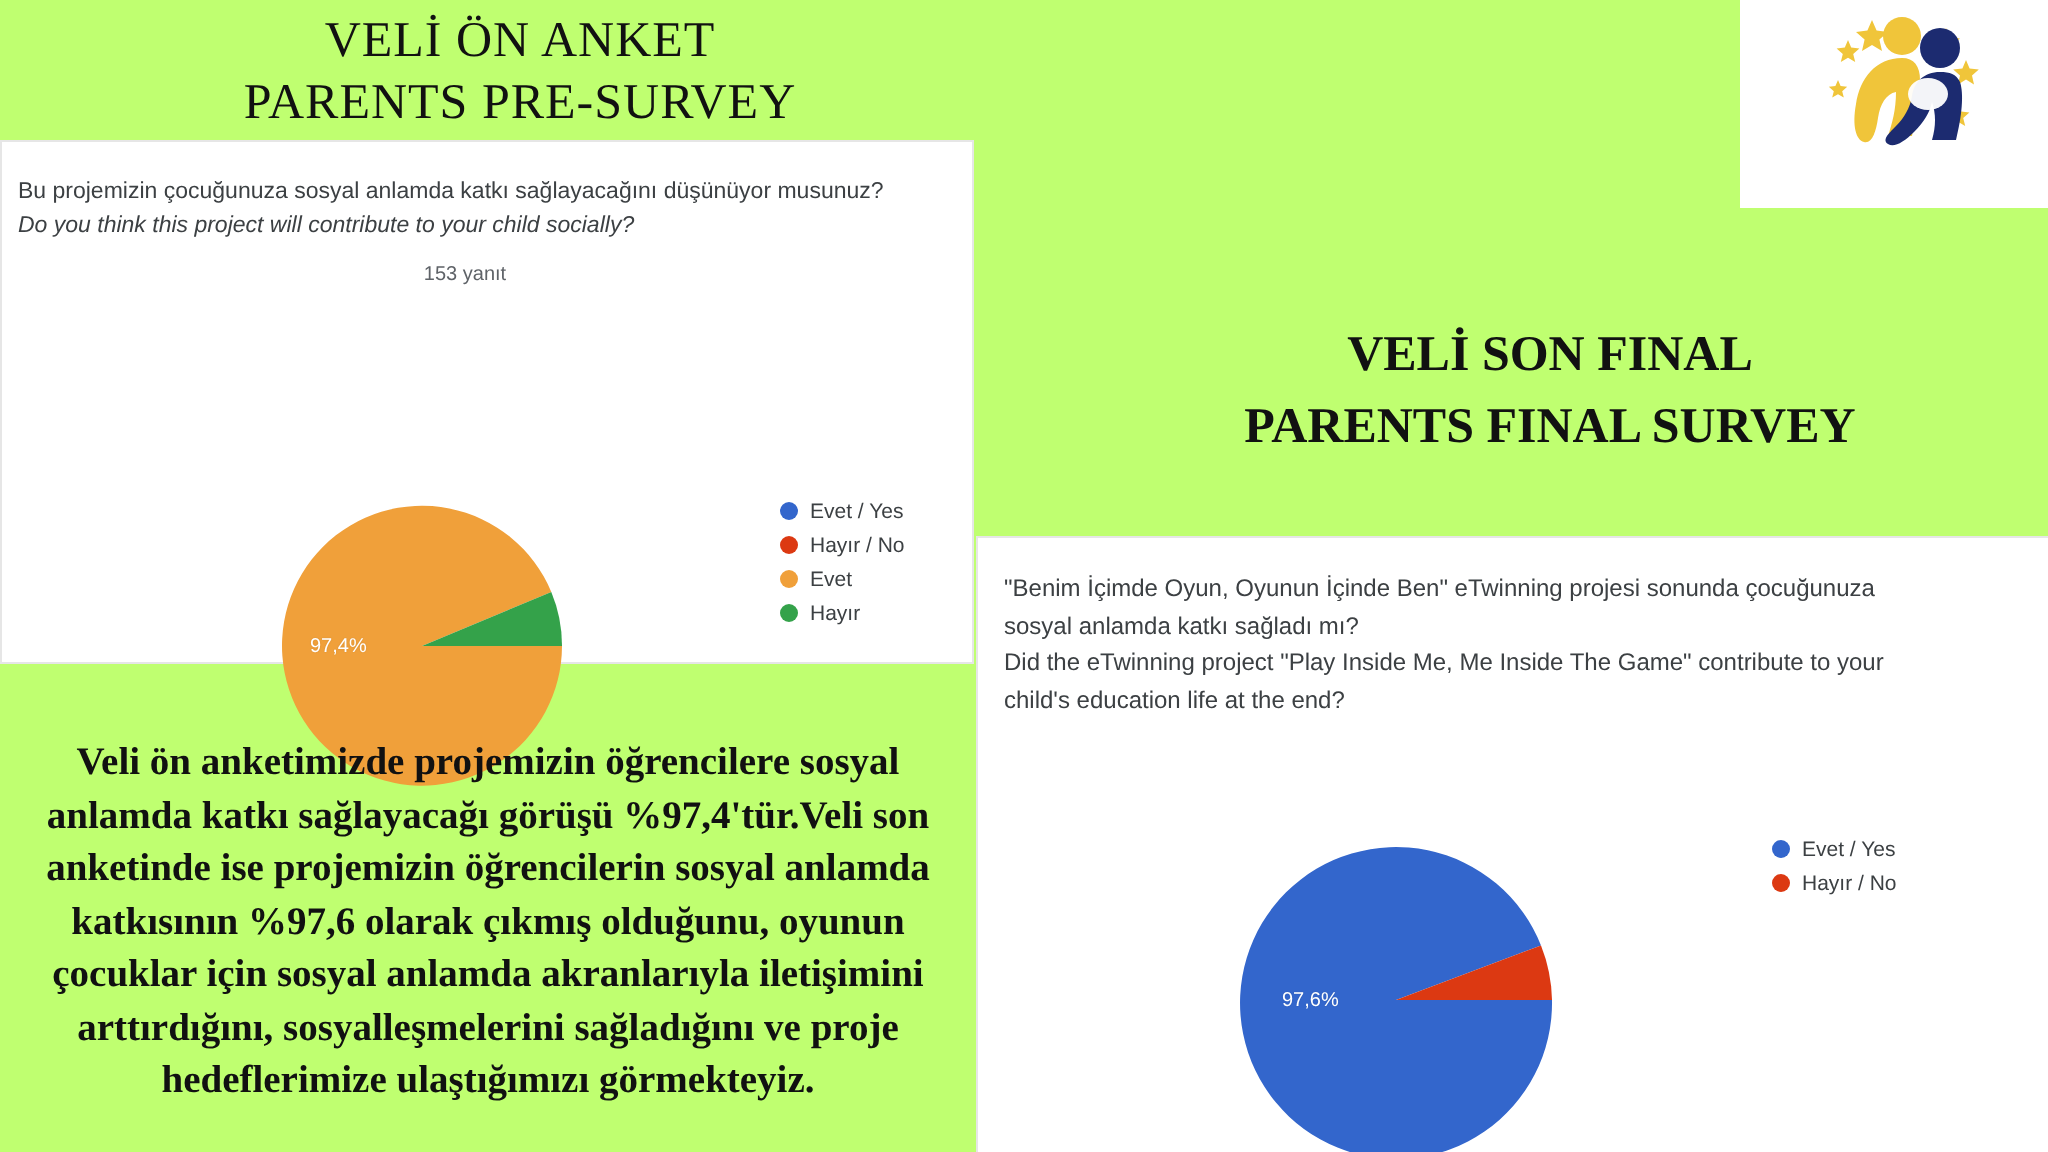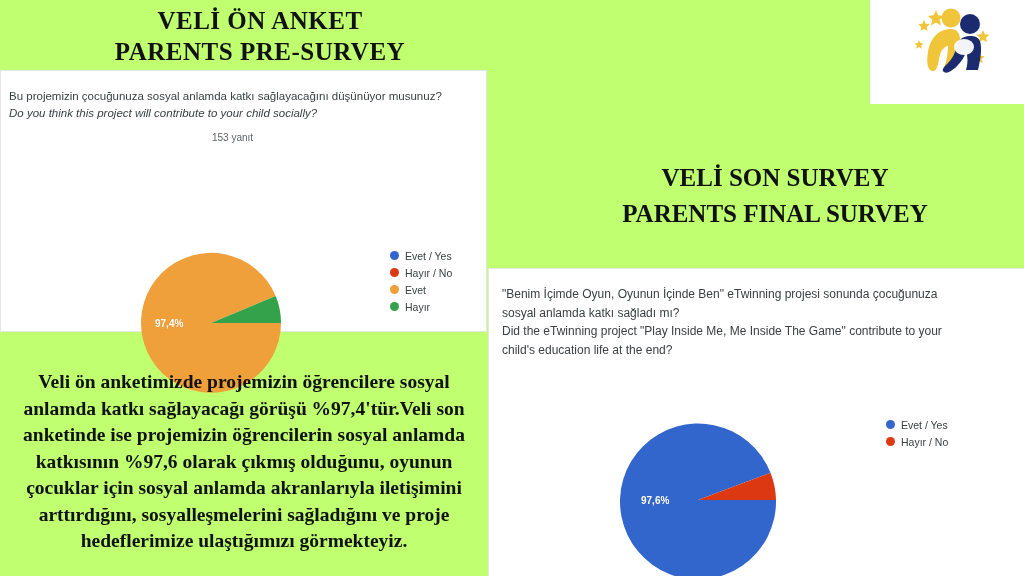--- a/index.html
+++ b/index.html
@@ -7,21 +7,21 @@
   body {
     background:#bfff70;
     font-family:"Liberation Sans", sans-serif;
     position:relative;
   }
 
   
   .heading-left {
     position:absolute; left:0; top:0; width:520px; height:64px;
     font-family:"Liberation Serif", serif;
-    font-weight:bold; color:#111; font-size:25px; line-height:31px;
+    font-weight:normal; color:#111; font-size:25px; line-height:31px;
     padding-top:5px; text-align:center;
   }
   .heading-left .l1 { letter-spacing:.5px; }
   .heading-left .l2 { letter-spacing:.5px; }
 
   .heading-right {
     position:absolute; left:540px; top:160px; width:470px; height:80px;
     font-family:"Liberation Serif", serif;
     font-weight:bold; color:#111; font-size:25px; line-height:36px;
     text-align:center;
@@ -68,21 +68,21 @@
   .card-2 .q-wrap { padding:16px 24px 0 13px; }
   .card-2 .q-tr, .card-2 .q-en { font-size:12px; line-height:18.5px; }
 
   
   .chart-area { position:relative; width:100%; }
 
   .pie { position:absolute; }
   .pie svg { display:block; }
   .pie-label {
     position:absolute; color:#ffffff; font-size:10px;
-    font-family:"Liberation Sans", sans-serif; font-weight:bold;
+    font-family:"Liberation Sans", sans-serif; font-weight:normal;
     text-shadow:0 0 1px rgba(0,0,0,.12);
   }
 
   
   .legend { position:absolute; }
   .legend-row {
     display:flex; align-items:center; height:15px; margin-bottom:2px;
   }
   .legend-dot {
     width:9px; height:9px; border-radius:50%; margin-right:6px; flex:none;
@@ -105,21 +105,21 @@
 </style>
 </head>
 <body>
 
 <div class="heading-left">
   <div class="l1">VELİ ÖN ANKET</div>
   <div class="l2">PARENTS PRE-SURVEY</div>
 </div>
 
 <div class="heading-right">
-  <div>VELİ SON SURVEY</div>
+  <div>VELİ SON FINAL</div>
   <div>PARENTS FINAL SURVEY</div>
 </div>
 
 <div class="logo-box">
   <div class="logo-inner">
     <svg width="154" height="78" viewBox="0 0 154 78" style="position:absolute;left:8px;top:0;">
 
       <g fill="#f0c53a">
         <polygon points="58,10 60.3,15.3 66,16 61.7,19.8 63,25.5 58,22.5 53,25.5 54.3,19.8 50,16 55.7,15.3"></polygon>
         <polygon points="46,20 47.6,23.8 51.7,24.3 48.6,27 49.6,31 46,28.9 42.4,31 43.4,27 40.3,24.3 44.4,23.8"></polygon>

